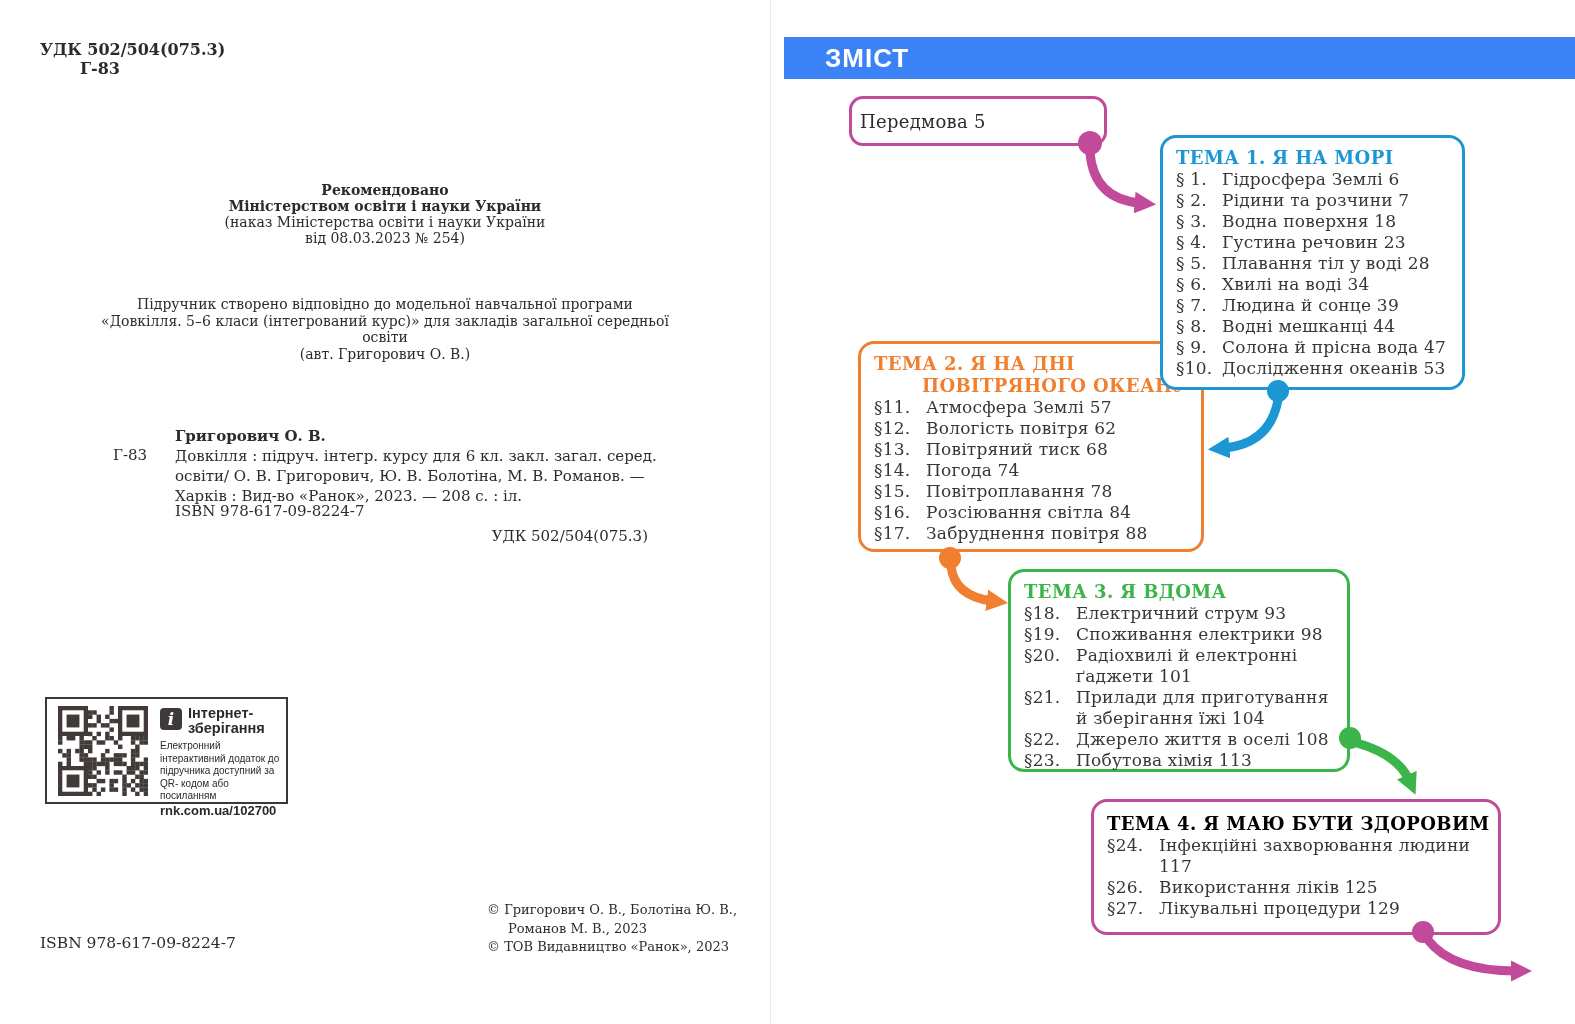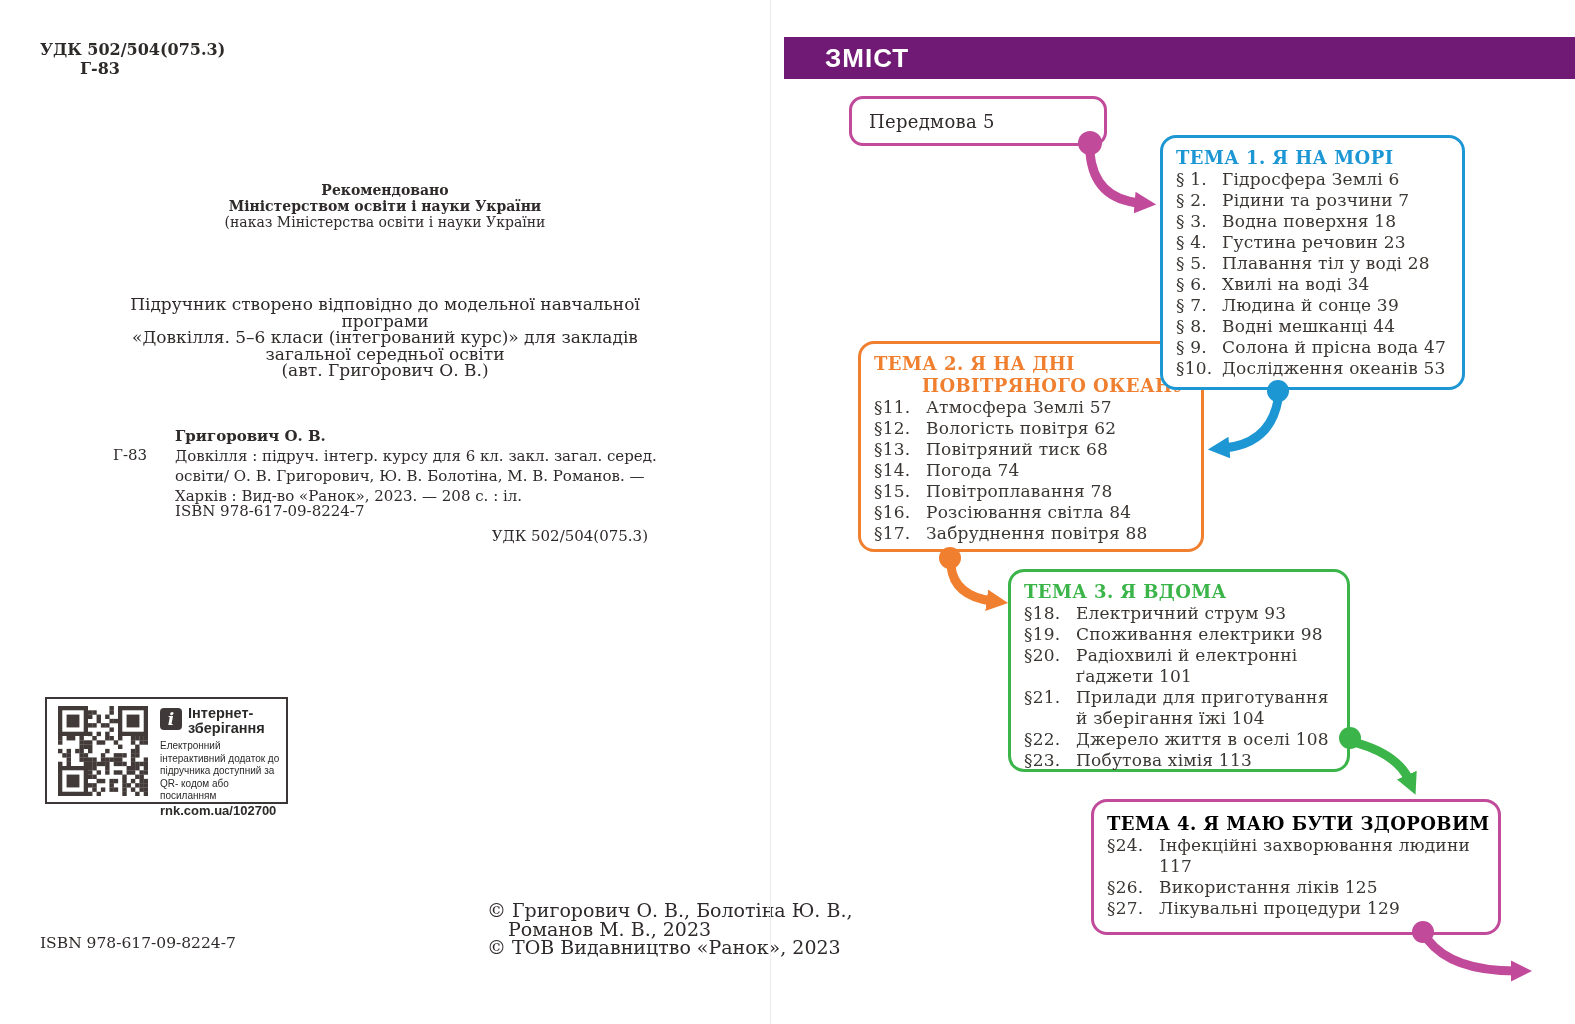--- a/index.html
+++ b/index.html
@@ -7,28 +7,28 @@
     width:1575px;height:1024px;position:relative;background:#ffffff;
     font-family:"DejaVu Serif", serif;color:#2e2a29;overflow:hidden;
   }
   .abs{position:absolute;}
 
   
   .udk-top{left:40px;top:40px;font-weight:bold;font-size:16px;line-height:19px;}
   .udk-top .l2{margin-left:40px;}
   .recommend{left:105px;top:182px;width:560px;text-align:center;font-size:14px;line-height:16px;}
   .recommend .b{font-weight:bold;}
-  .program{left:95px;top:296px;width:580px;text-align:center;font-size:17px;line-height:16.5px;}
+  .program{left:95px;top:296px;width:580px;text-align:center;font-size:14px;line-height:16.5px;}
   .cit-author{left:175px;top:427px;font-weight:bold;font-size:15px;}
   .cit-code{left:113px;top:446px;font-size:15px;}
   .cit-text{left:175px;top:446px;width:487px;font-size:15px;line-height:20px;}
   .cit-isbn{left:175px;top:502px;font-size:15px;}
   .cit-udk{left:130px;top:527px;width:518px;text-align:right;font-size:15px;}
   .isbn-bottom{left:40px;top:934px;font-size:15.5px;}
-  .copyright{left:487px;top:901px;font-size:19px;line-height:18.5px;}
+  .copyright{left:487px;top:901px;font-size:13px;line-height:18.5px;}
   .copyright .l2{margin-left:21px;}
 
   .qr-block{
     left:45px;top:697px;width:243px;height:107px;border:2px solid #3c3736;
     background:#fff;box-sizing:border-box;font-family:"Liberation Sans", sans-serif;
   }
   .qr-code{position:absolute;left:11px;top:7px;width:90px;height:90px;}
   .qr-right{position:absolute;left:113px;top:7px;width:122px;}
   .qr-title-row{display:flex;align-items:flex-start;}
   .info-icon{
@@ -37,30 +37,30 @@
     display:flex;align-items:center;justify-content:center;margin-right:6px;margin-top:2px;
   }
   .qr-title{font-weight:bold;font-size:14.5px;line-height:15px;color:#2c2a29;}
   .qr-desc{font-size:10px;line-height:12.5px;margin-top:4px;color:#2c2a29;}
   .qr-link{font-weight:bold;font-size:13px;color:#2c2a29;}
 
   .gutter{left:770px;top:0;width:1px;height:1024px;background:#ebebeb;}
 
   
   .zmist-bar{
-    left:784px;top:37px;width:791px;height:42px;background:#701a75;
+    left:784px;top:37px;width:791px;height:42px;background:#3b82f6;
     display:flex;align-items:center;padding-left:41px;box-sizing:border-box;
   }
   .zmist-bar span{
     font-family:"Liberation Sans", sans-serif;font-weight:bold;font-size:26px;
     color:#ffffff;letter-spacing:1px;
   }
   .preface-box{
     left:849px;top:96px;width:258px;height:50px;border:3.5px solid #c14a9a;border-radius:14px;
-    background:#fff;box-sizing:border-box;display:flex;align-items:center;padding-left:17px;
+    background:#fff;box-sizing:border-box;display:flex;align-items:center;padding-left:8px;
     font-size:18px;color:#2f2b2a;z-index:2;letter-spacing:.3px;
   }
   .theme-box{
     position:absolute;background:#ffffff;border:3px solid;border-radius:16px;
     box-sizing:border-box;padding:9px 8px 7px 13px;
   }
   .t-title{font-weight:bold;font-size:18px;line-height:22px;letter-spacing:.4px;}
   .t-title2{font-weight:bold;font-size:18px;line-height:22px;letter-spacing:.4px;margin-left:48px;}
   .t-title2:empty{display:none;}
   .toc-item{display:flex;font-size:17px;line-height:21px;color:#3a3633;letter-spacing:.2px;}
@@ -83,20 +83,21 @@
 
 <div class="abs udk-top">
   <div>УДК 502/504(075.3)</div>
   <div class="l2">Г-83</div>
 </div>
 
 <div class="abs recommend">
   <div class="b">Рекомендовано</div>
   <div class="b">Міністерством освіти і науки України</div>
   <div>(наказ Міністерства освіти і науки України</div>
+  <div>від 08.03.2023 № 254)</div>
 </div>
 
 <div class="abs program">
   <div>Підручник створено відповідно до модельної навчальної програми</div>
   <div>«Довкілля. 5–6 класи (інтегрований курс)» для закладів загальної середньої освіти</div>
   <div>(авт. Григорович О. В.)</div>
 </div>
 
 <div class="abs cit-author">Григорович О. В.</div>
 <div class="abs cit-code">Г-83</div>

